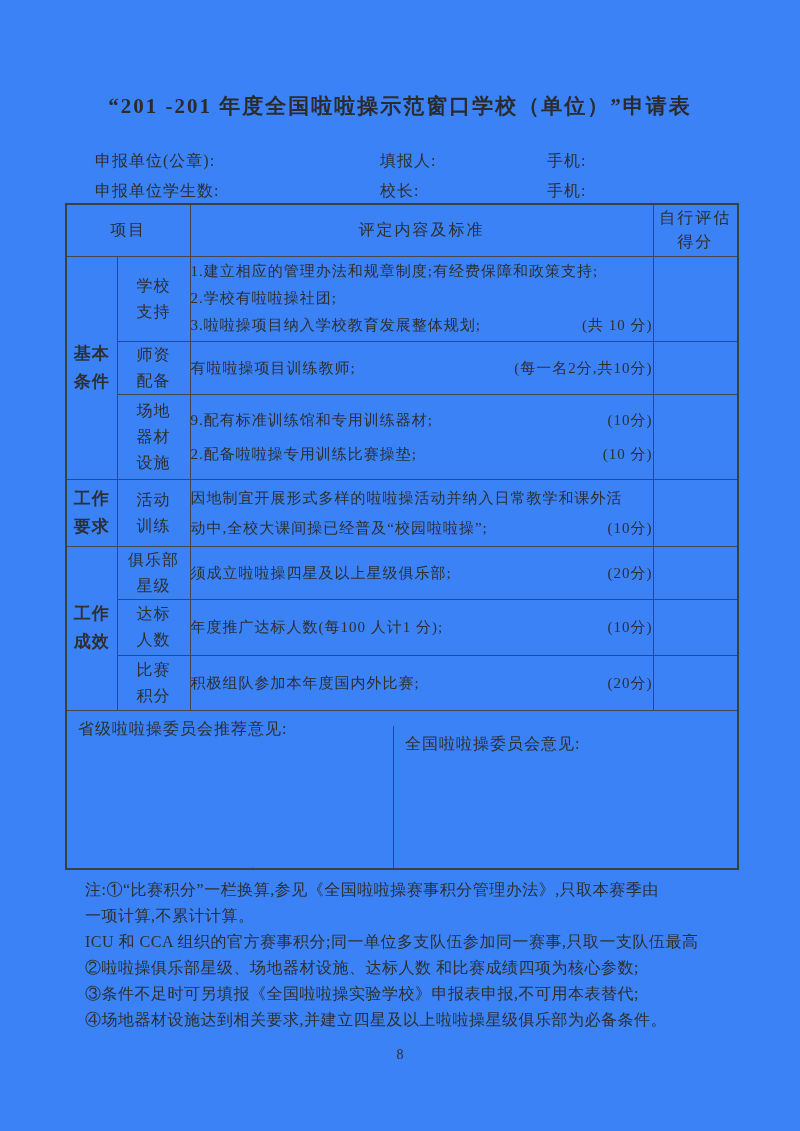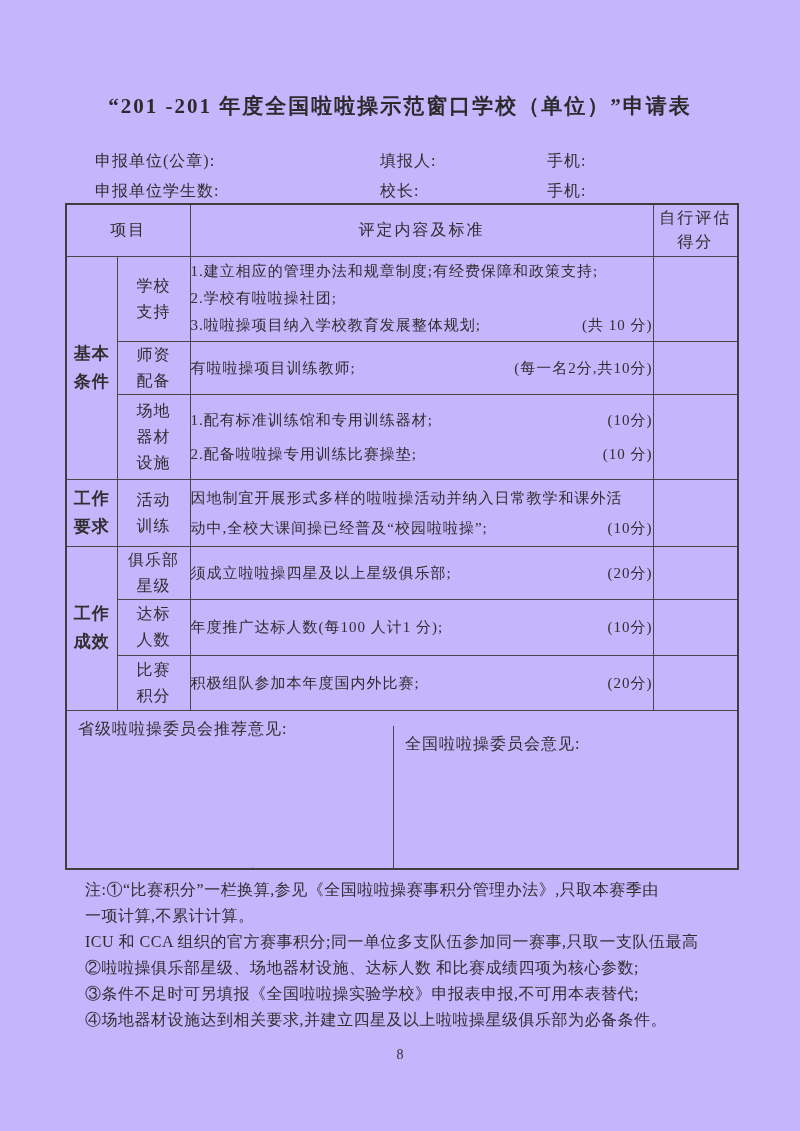--- a/index.html
+++ b/index.html
@@ -1,19 +1,19 @@
 <!DOCTYPE html>
 <html><head>
 <meta charset="utf-8">
 <style>
   html,body{margin:0;padding:0;background:#fff;}
   .page{
     position:relative;
     width:800px;height:1131px;
-    background:#c4b5fd;
+    background:#3b82f6;
     font-family:"Liberation Serif","DejaVu Serif",serif;
     color:#2f2f2f;
     overflow:hidden;
   }
   .doc-title{
     position:absolute;left:0;top:92px;width:100%;
     text-align:center;
     font-size:21px;font-weight:bold;letter-spacing:2px;
     color:#2b2b2b;
   }
@@ -133,21 +133,21 @@
         </td>
         <td></td>
       </tr>
 
       <tr class="tr3">
         <td class="lcell">场地
 器材
 设施</td>
         <td class="ccell lh34">
           <div class="cl">
-                <span class="t">1.配有标准训练馆和专用训练器材;</span>
+                <span class="t">9.配有标准训练馆和专用训练器材;</span>
                 <span class="sc">(10分)</span>
               </div>
           <div class="cl">
                 <span class="t">2.配备啦啦操专用训练比赛操垫;</span>
                 <span class="sc">(10 分)</span>
               </div>
         </td>
         <td></td>
       </tr>
 

